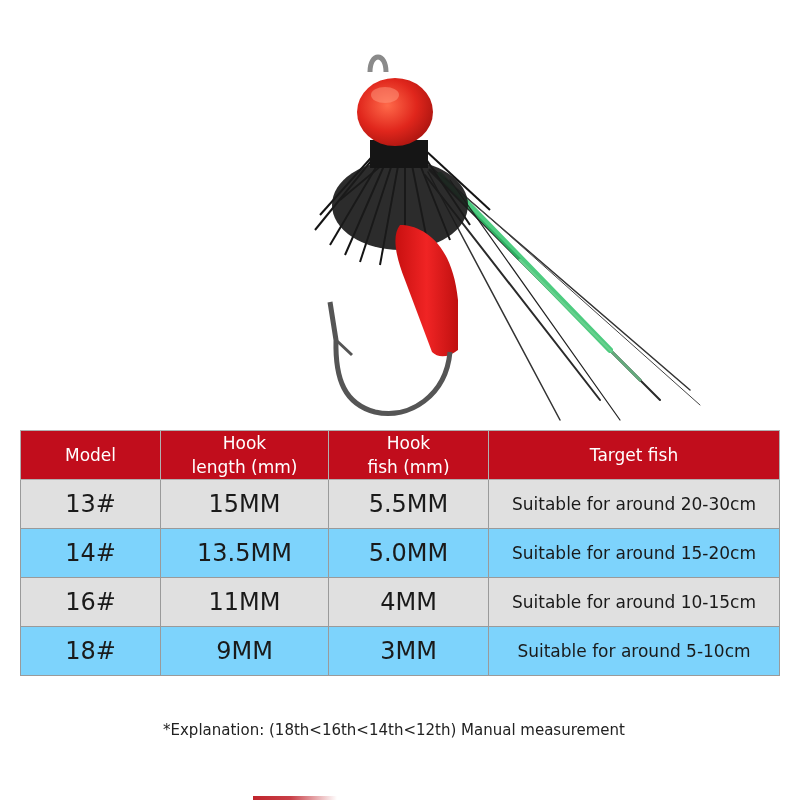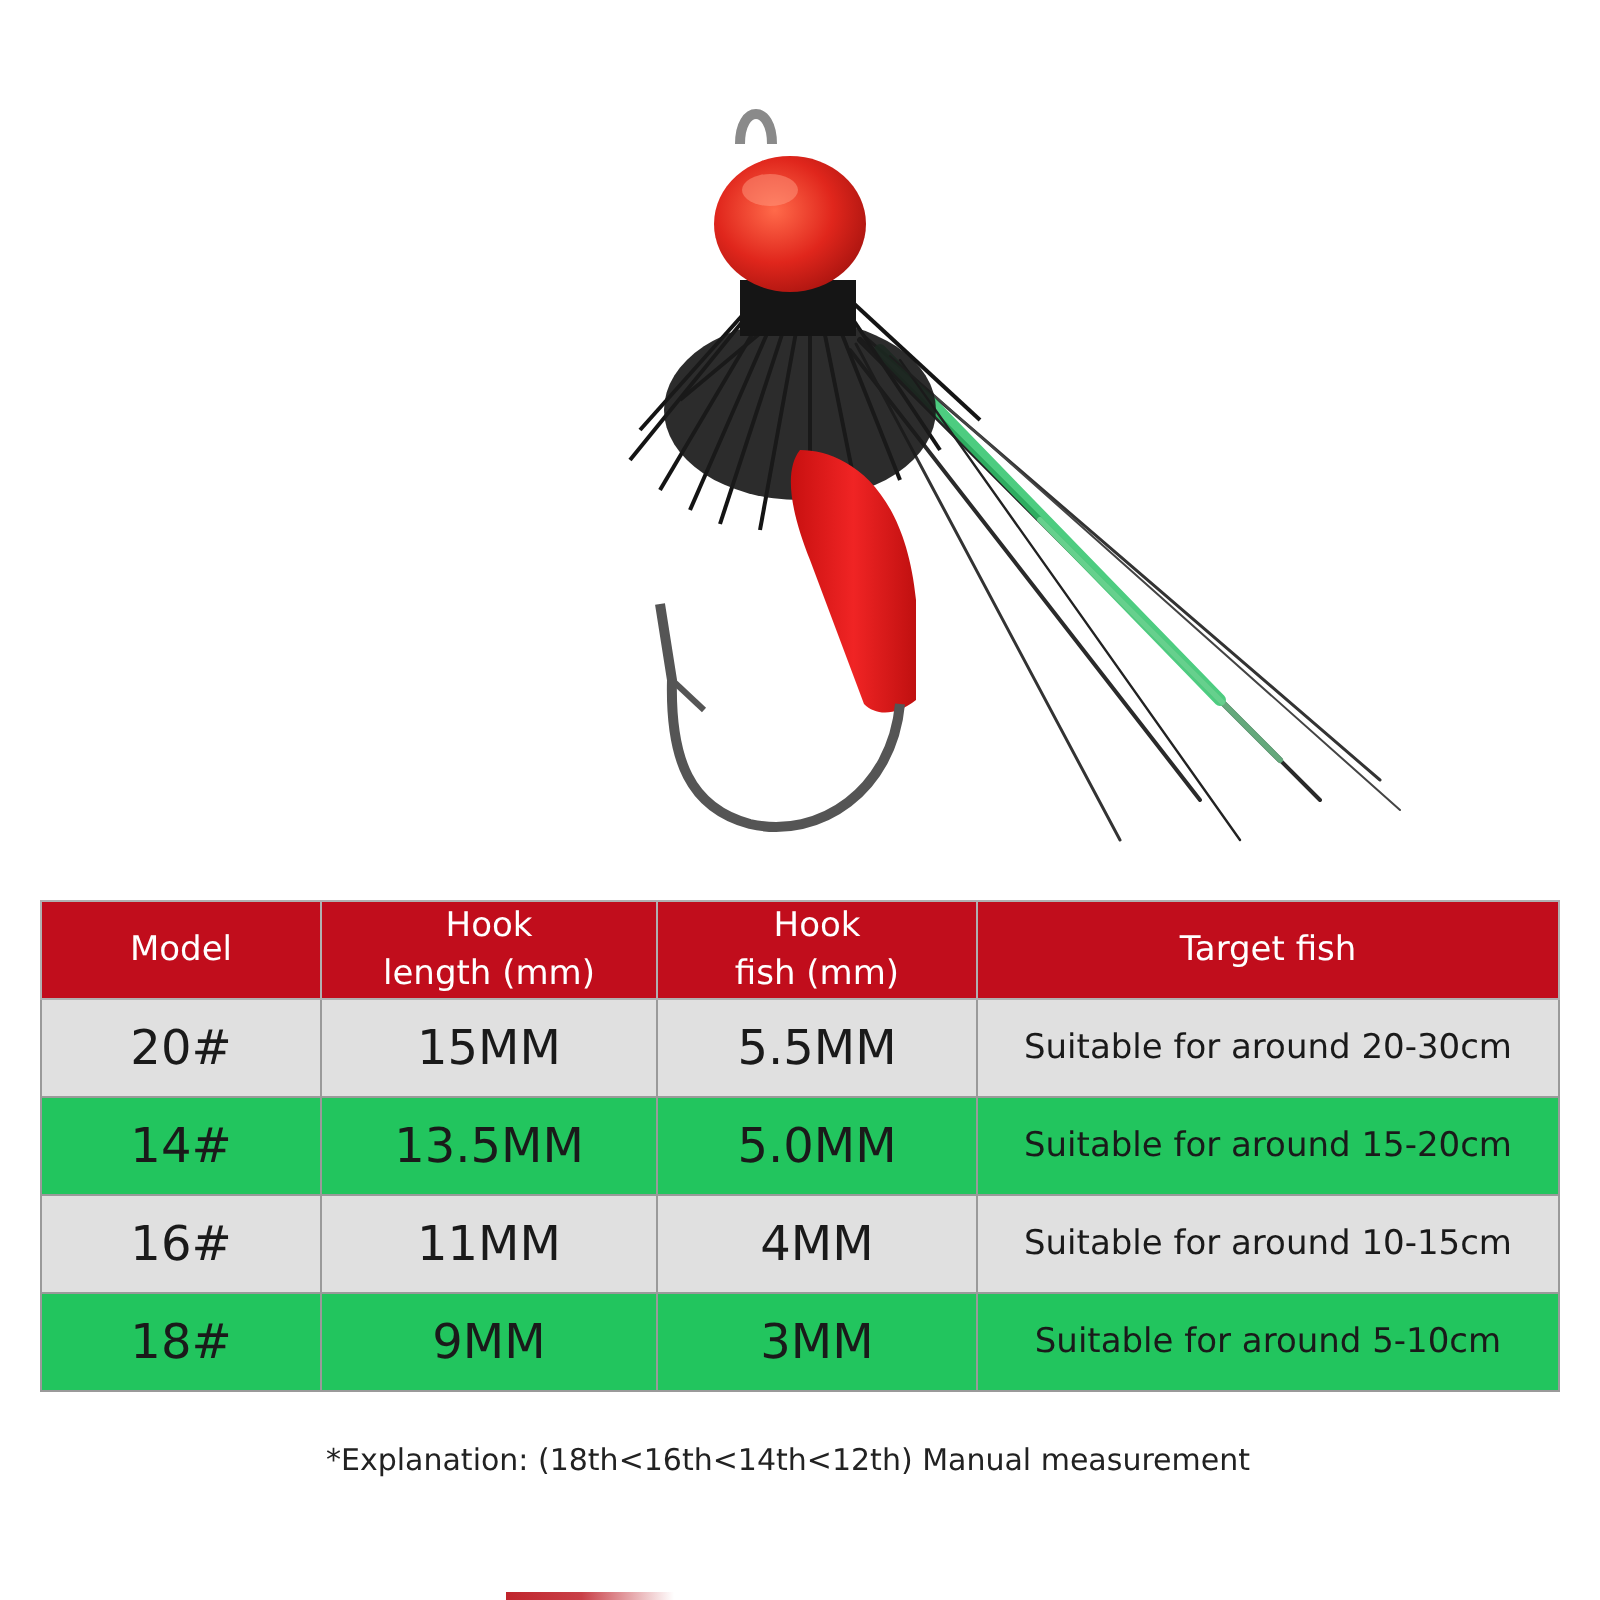--- a/index.html
+++ b/index.html
@@ -1,24 +1,24 @@
 <!DOCTYPE html>
 <html><head>
 <meta charset="utf-8">
 <style>
   html, body { margin:0; padding:0; background:#ffffff; }
   body { width:800px; height:800px; position:relative; overflow:hidden; font-family:"DejaVu Sans", sans-serif; }
   .product-image { position:absolute; left:0; top:0; width:800px; height:445px; }
-  .spec-table { position:absolute; left:20px; top:450px; width:759px; border-collapse:collapse; table-layout:fixed; }
+  .spec-table { position:absolute; left:20px; top:430px; width:759px; border-collapse:collapse; table-layout:fixed; }
   .spec-table th, .spec-table td { border:1px solid #9a9a9a; text-align:center; padding:0; }
   .spec-table th { background:#c10d1c; color:#ffffff; font-weight:normal; font-size:17px; line-height:24px; height:47px; border-color:#b0b0b0; }
   .spec-table td { color:#1a1a1a; height:48px; font-size:24px; }
   .spec-table td.fish { font-size:17px; }
   .spec-table tr.dark td { background:#e0e0e0; }
-  .spec-table tr.light td { background:#22c55e; }
+  .spec-table tr.light td { background:#7dd3fc; }
   .th-line { display:block; }
   .footnote { position:absolute; left:0; width:788px; top:720px; text-align:center; font-size:15px; line-height:21px; color:#222; }
   .bottom-bar { position:absolute; left:253px; top:796px; width:84px; height:4px; background:linear-gradient(to right,#c0242c 0%,#c94048 45%,#ffffff 100%); }
 </style>
 </head>
 <body>
 
 <svg class="product-image" viewBox="0 0 800 445" xmlns="http://www.w3.org/2000/svg">
   <defs>
     <radialGradient id="beadG" cx="40%" cy="40%" r="70%">
@@ -89,21 +89,21 @@
         <span class="th-line">Hook</span>
         <span class="th-line">fish (mm)</span>
       </th>
       <th>
         <span class="th-line">Target fish</span>
       </th>
     </tr>
   </thead>
   <tbody>
     <tr class="dark">
-      <td>20#</td>
+      <td>13#</td>
       <td>15MM</td>
       <td>5.5MM</td>
       <td class="fish">Suitable for around 20-30cm</td>
     </tr>
     <tr class="light">
       <td>14#</td>
       <td>13.5MM</td>
       <td>5.0MM</td>
       <td class="fish">Suitable for around 15-20cm</td>
     </tr>

